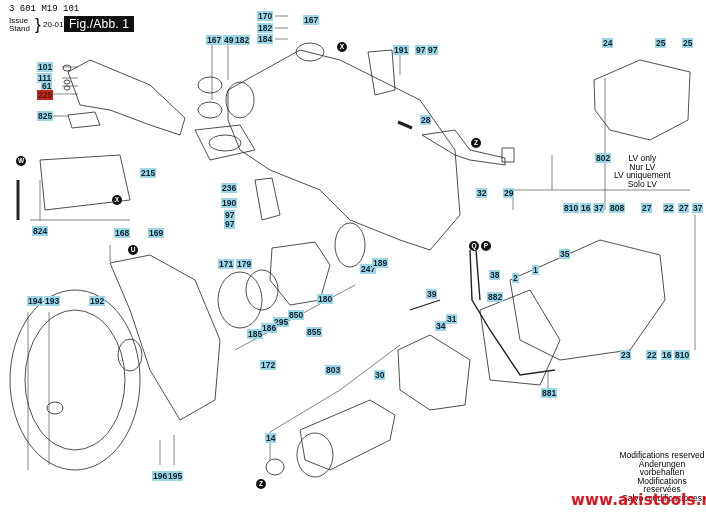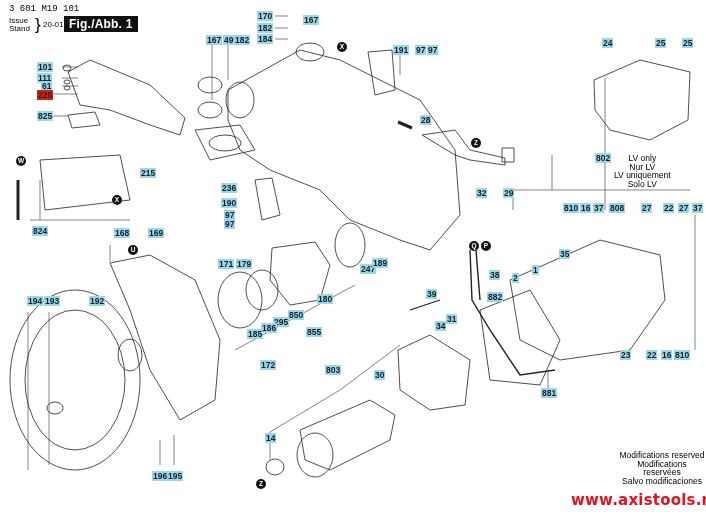--- a/index.html
+++ b/index.html
@@ -3,21 +3,21 @@
 <meta charset="utf-8">
 <style>
   html, body { margin:0; padding:0; background:#ffffff; }
   body { width:706px; height:521px; position:relative; overflow:hidden;
          font-family:"Liberation Sans", sans-serif; }
   .hdr { position:absolute; font-size:9px; color:#000; }
   .issue { position:absolute; left:9px; top:17px; font-size:8px; line-height:8px; }
   .brace { position:absolute; left:35px; top:16px; font-size:17px; line-height:17px; font-weight:300; }
   .date { position:absolute; left:43px; top:20px; font-size:8px; }
   .figbox { position:absolute; left:64px; top:16px; background:#111; color:#fff;
-            font-weight:bold; font-size:12px; padding:1px 5px; letter-spacing:0.2px; }
+            font-weight:normal; font-size:12px; padding:1px 5px; letter-spacing:0.2px; }
   .lbl { position:absolute; background:#9fd6e6; color:#0a2230; font-weight:bold;
          font-size:8.5px; line-height:10px; padding:0 1px; white-space:nowrap; }
   .lbl.red { background:#c0281c; color:#5a1008; }
   .circ { position:absolute; width:10px; height:10px; border-radius:50%; background:#111;
           color:#fff; font-size:6.5px; font-weight:bold; text-align:center; line-height:10px; }
   .note { position:absolute; font-size:8.5px; line-height:8.5px; color:#000;text-align:center; }
   .url { position:absolute; left:571px; top:491px; color:#e0141e; font-weight:bold;
          font-size:15px; font-family:"DejaVu Sans", sans-serif; letter-spacing:0.2px; }
   svg.draw { position:absolute; left:0; top:0; }
   svg.draw * { vector-effect:non-scaling-stroke; }
@@ -218,16 +218,17 @@
 <span class="circ" style="left:112px;top:195px">X</span>
 <span class="circ" style="left:16px;top:156px">W</span>
 <span class="circ" style="left:128px;top:245px">U</span>
 <span class="circ" style="left:471px;top:138px">Z</span>
 <span class="circ" style="left:256px;top:479px">Z</span>
 <span class="circ" style="left:469px;top:241px">Q</span>
 <span class="circ" style="left:481px;top:241px">P</span>
 
 <div class="note" style="left:618px;top:451px">
   <div>Modifications reserved</div>
+  <div>Änderungen vorbehalten</div>
   <div>Modifications reservées</div>
   <div>Salvo modificaciones</div>
 </div>
 <div class="url">www.axistools.ru</div>
 
 </body></html>

